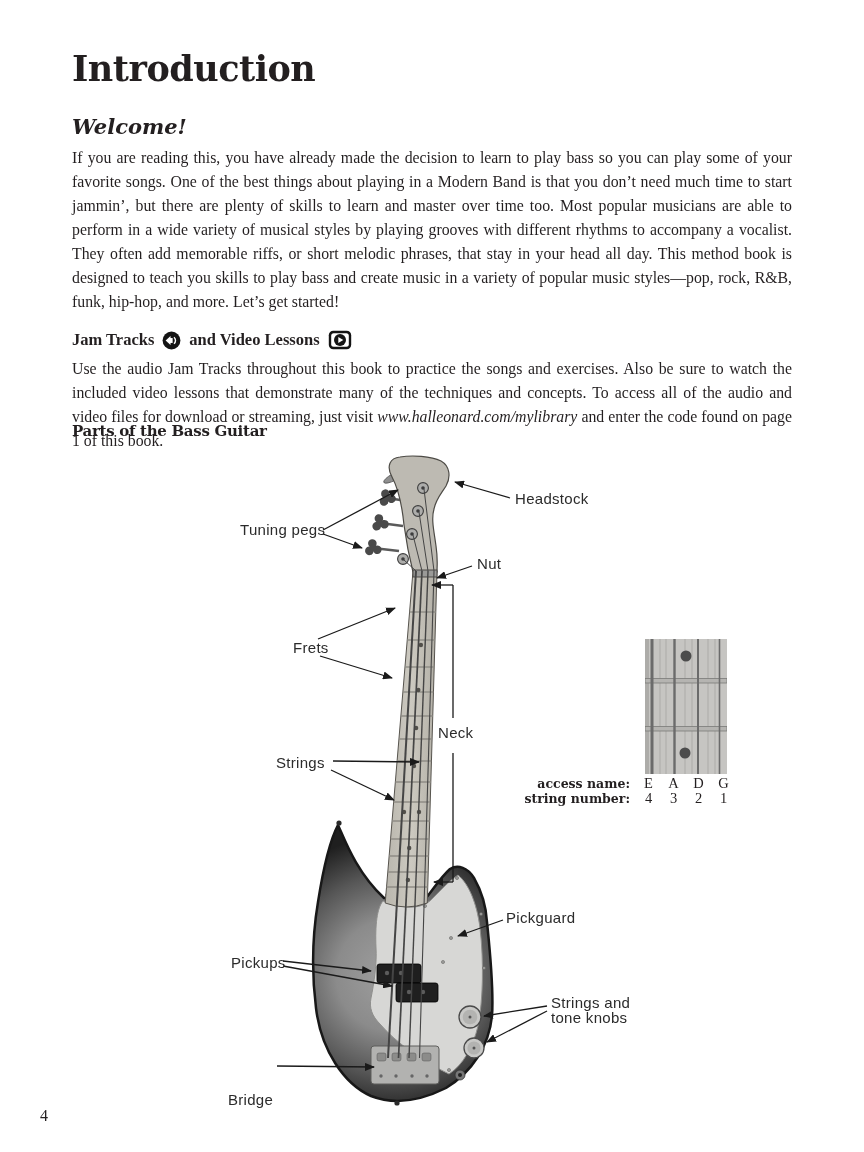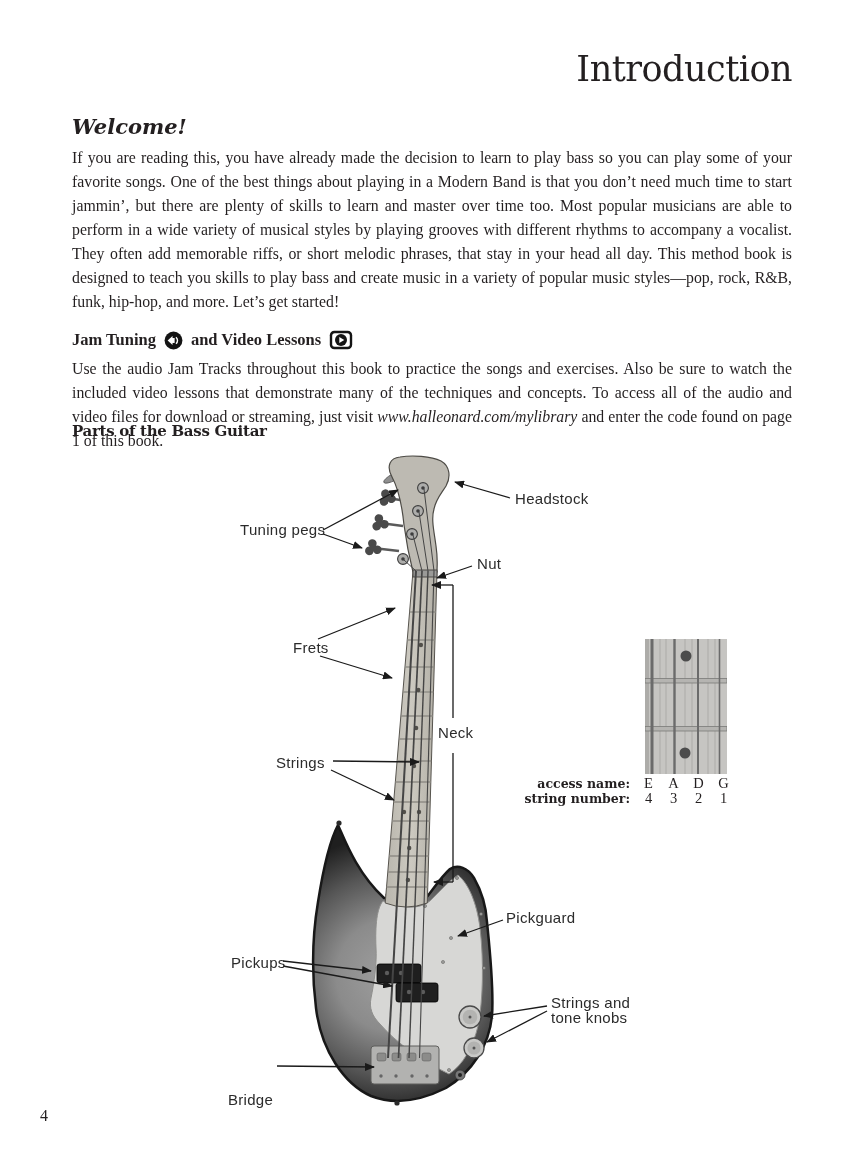--- a/index.html
+++ b/index.html
@@ -3,22 +3,22 @@
 <meta charset="utf-8">
 <style>
   html,body{margin:0;padding:0;background:#e8e8e8;}
   .page{
     position:relative;width:864px;height:1152px;margin:0 auto;
     background:#ffffff;color:#231f20;overflow:hidden;
     font-family:"Liberation Serif", serif;
   }
   .content{position:absolute;left:72px;top:50px;width:720px;}
   .title{
-    font-family:"DejaVu Serif", serif;font-weight:normal;
-    font-size:35px;line-height:38px;margin:0;letter-spacing:-0.5px;text-align:right;
+    font-family:"DejaVu Serif", serif;font-weight:bold;
+    font-size:35px;line-height:38px;margin:0;letter-spacing:-0.5px;
   }
   .welcome{
     font-family:"DejaVu Serif", serif;font-style:italic;font-weight:bold;
     font-size:21px;line-height:24px;margin:27px 0 0 0;
   }
   .body-par{
     font-size:15.8px;line-height:24px;text-align:justify;margin:7px 0 0 0;
   }
   .media-heading{
     margin:16px 0 0 0;font-weight:bold;font-size:16.5px;
@@ -71,21 +71,21 @@
 <body>
 
 <div class="page">
 
   <div class="content">
     <h1 class="title">Introduction</h1>
     <h2 class="welcome">Welcome!</h2>
     <p class="body-par">If you are reading this, you have already made the decision to learn to play bass so you can play some of your favorite songs. One of the best things about playing in a Modern Band is that you don’t need much time to start jammin’, but there are plenty of skills to learn and master over time too. Most popular musicians are able to perform in a wide variety of musical styles by playing grooves with different rhythms to accompany a vocalist. They often add memorable riffs, or short melodic phrases, that stay in your head all day. This method book is designed to teach you skills to play bass and create music in a variety of popular music styles—pop, rock, R&amp;B, funk, hip-hop, and more. Let’s get started!</p>
 
     <div class="media-heading">
-      <span>Jam Tuning</span>
+      <span>Jam Tracks</span>
       <span class="icon">
         <svg width="19" height="19" viewBox="0 0 20 20">
           <circle cx="10" cy="10" r="9.4" fill="#141414"></circle>
           <polygon points="3.8,10 9,5.2 9,14.8" fill="#ffffff"></polygon>
           <rect x="8.2" y="7.4" width="3" height="5.2" fill="#ffffff"></rect>
           <path d="M12.6,6.6 a4.4,4.4 0 0 1 0,6.8" fill="none" stroke="#ffffff" stroke-width="1.5"></path>
         </svg>
       </span>
       <span>and Video Lessons</span>
       <span class="icon">

